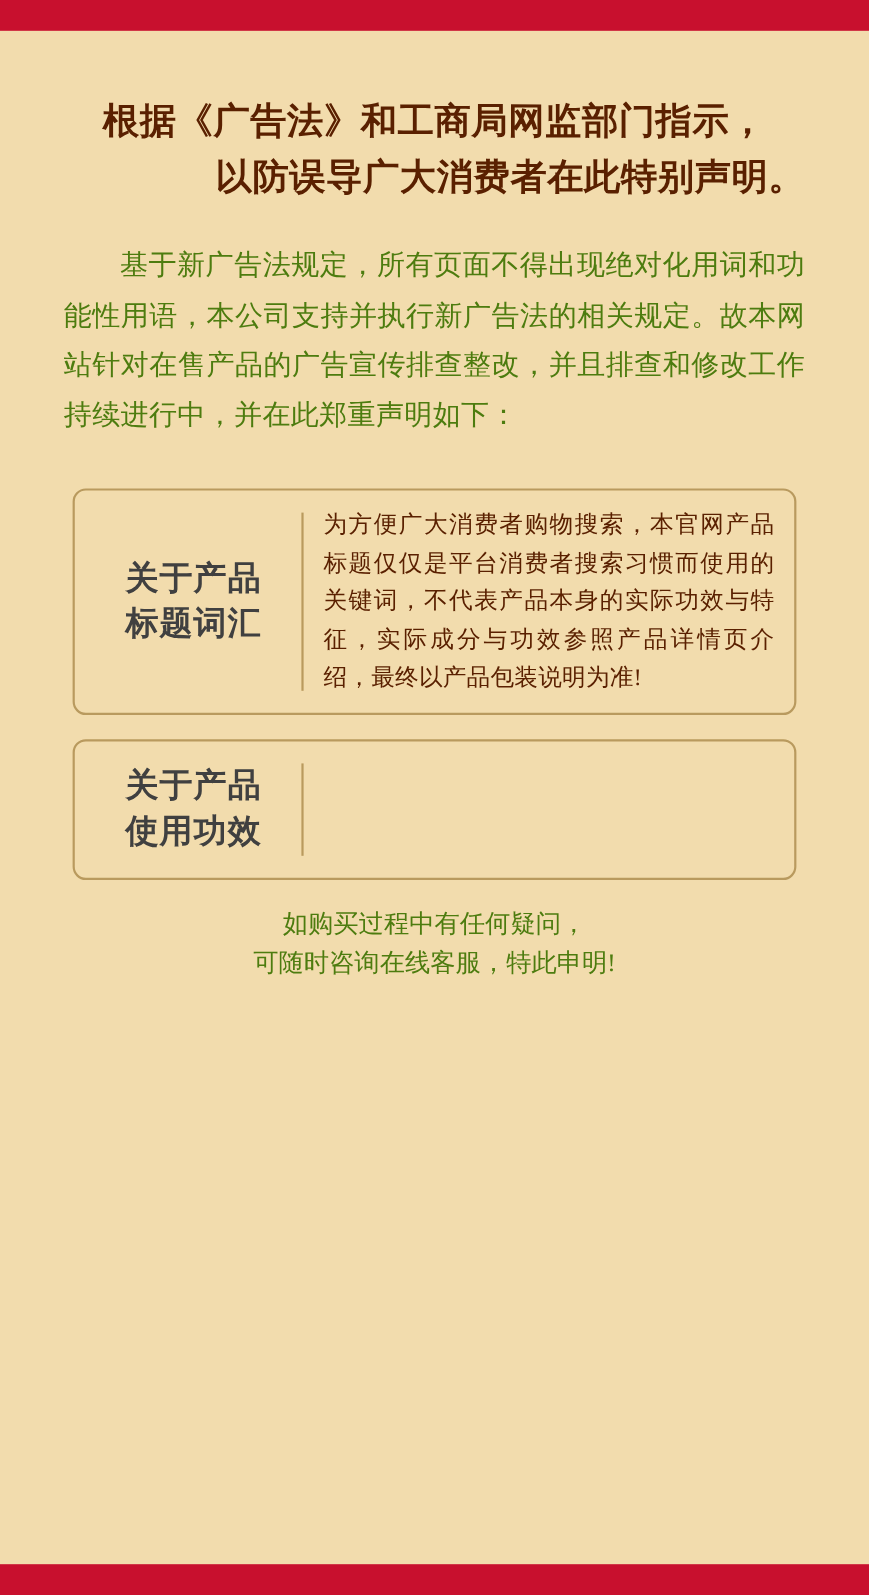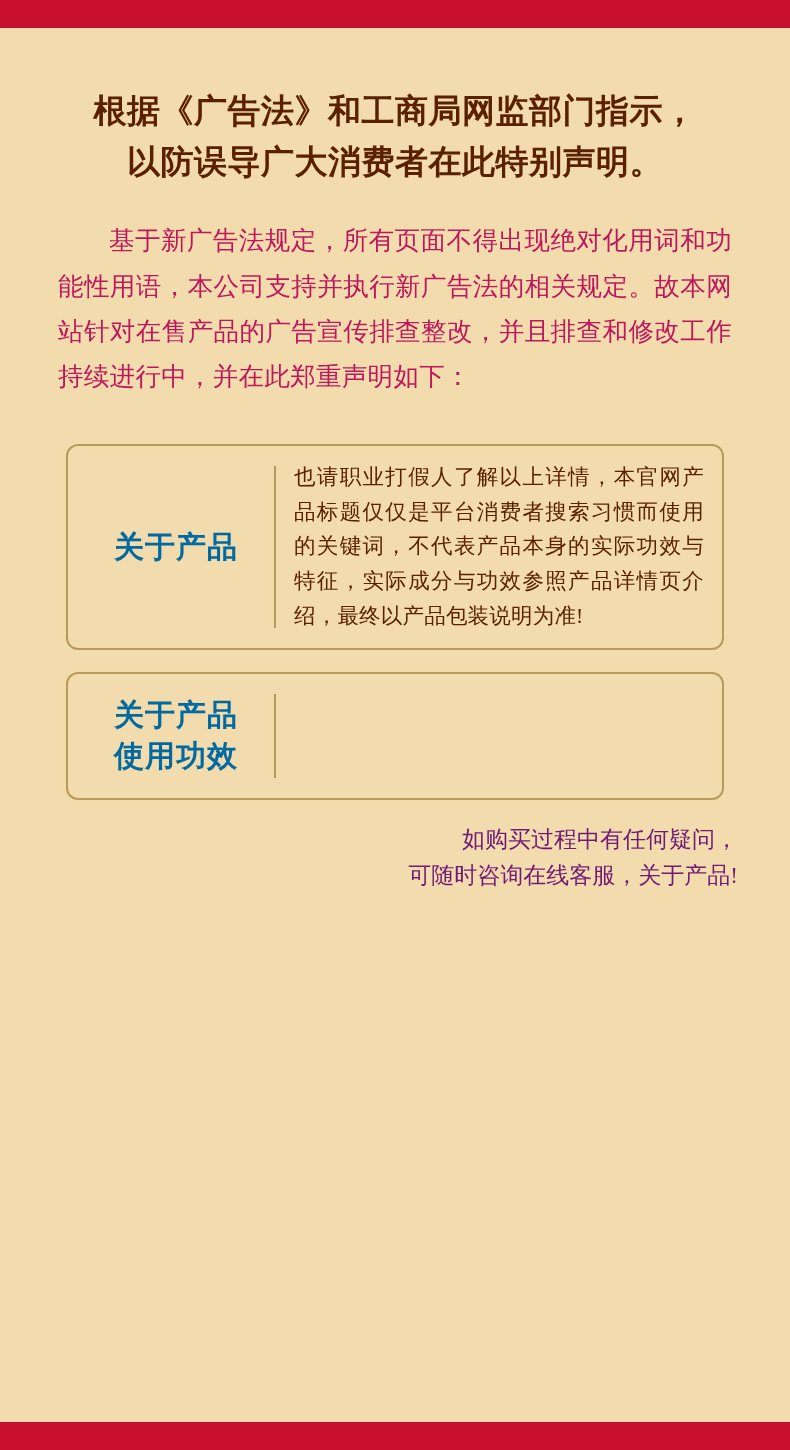--- a/index.html
+++ b/index.html
@@ -36,23 +36,24 @@
     color: #5a2000;
     font-weight: bold;
     font-size: 33px;
     line-height: 1.55;
     letter-spacing: 0.5px;
     margin: 18px 0 0 0;
     padding: 0 6px;
   }
   .headline .ln2 {
     display: block;
+    text-align: right;
   }
   .body-para {
-    color: #be185d;
+    color: #4d7c0f;
     font-size: 25.5px;
     line-height: 1.78;
     text-align: justify;
     text-justify: inter-ideograph;
     text-indent: 2em;
     margin: 30px 6px 0 6px;
     letter-spacing: 0.3px;
   }
   .body-para.second {
     margin-top: 30px;
@@ -66,21 +67,21 @@
     border-radius: 12px;
     box-sizing: border-box;
     display: flex;
     align-items: center;
     margin-bottom: 22px;
     padding: 14px 18px 14px 10px;
     min-height: 150px;
   }
   .card-title {
     flex: 0 0 176px;
-    color: #0369a1;
+    color: #404040;
     font-weight: bold;
     font-size: 30px;
     line-height: 1.35;
     text-align: center;
     padding: 0 10px;
     letter-spacing: 1px;
   }
   .card-title span {
     display: block;
   }
@@ -98,22 +99,22 @@
     text-align: justify;
     text-justify: inter-ideograph;
     padding-left: 18px;
     letter-spacing: 0.2px;
   }
   .card.short {
     min-height: 128px;
   }
   .footer {
     margin-top: 18px;
-    text-align: right;
-    color: #701a75;
+    text-align: center;
+    color: #4d7c0f;
     font-size: 23px;
     line-height: 1.55;
   }
   .footer span {
     display: block;
   }
 </style>
 </head>
 <body>
 
@@ -125,35 +126,36 @@
       <span class="ln2">以防误导广大消费者在此特别声明。</span>
     </h1>
 
     <p class="body-para first">基于新广告法规定，所有页面不得出现绝对化用词和功能性用语，本公司支持并执行新广告法的相关规定。故本网站针对在售产品的广告宣传排查整改，并且排查和修改工作持续进行中，并在此郑重声明如下：</p>
 
     <div class="cards">
 
       <div class="card">
         <div class="card-title">
           <span>关于产品</span>
+          <span>标题词汇</span>
         </div>
         <div class="card-divider"></div>
-        <div class="card-text">也请职业打假人了解以上详情，本官网产品标题仅仅是平台消费者搜索习惯而使用的关键词，不代表产品本身的实际功效与特征，实际成分与功效参照产品详情页介绍，最终以产品包装说明为准!</div>
+        <div class="card-text">为方便广大消费者购物搜索，本官网产品标题仅仅是平台消费者搜索习惯而使用的关键词，不代表产品本身的实际功效与特征，实际成分与功效参照产品详情页介绍，最终以产品包装说明为准!</div>
       </div>
 
       <div class="card short">
         <div class="card-title">
           <span>关于产品</span>
           <span>使用功效</span>
         </div>
         <div class="card-divider"></div>
       </div>
 
 
     </div>
 
     <div class="footer">
       <span>如购买过程中有任何疑问，</span>
-      <span>可随时咨询在线客服，关于产品!</span>
+      <span>可随时咨询在线客服，特此申明!</span>
     </div>
 
   </div>
 </div>
 
 </body></html>

